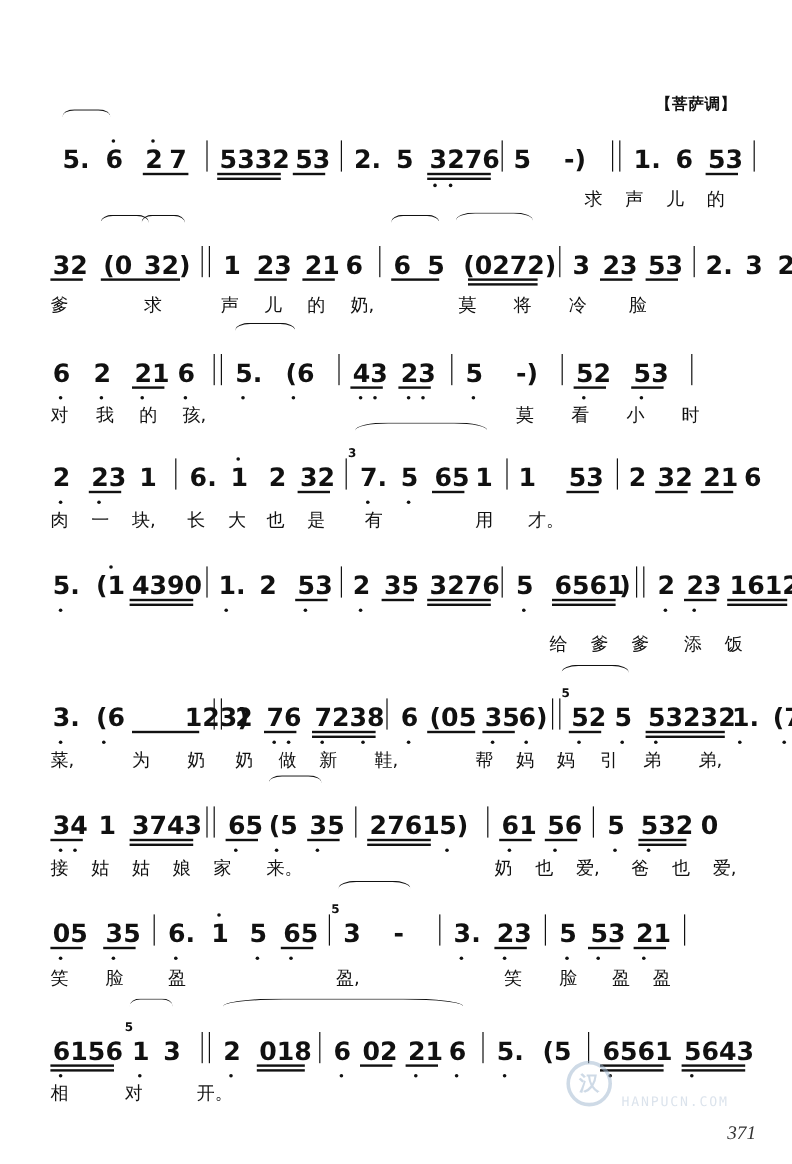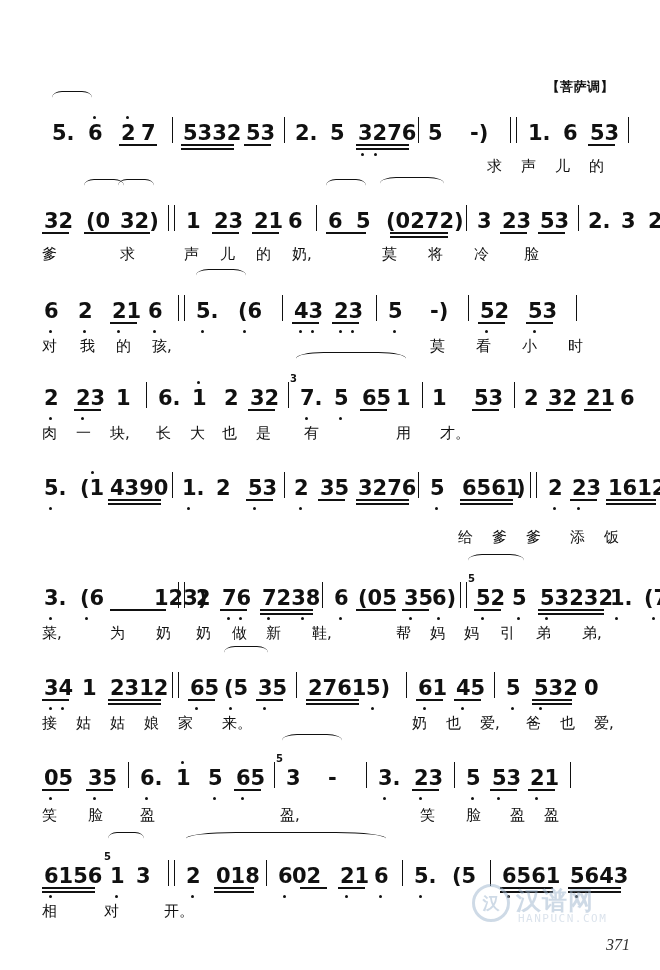--- a/index.html
+++ b/index.html
@@ -475,39 +475,39 @@
       <span class="lyr" style="left:536px;">弟</span>
       <span class="lyr" style="left:582px;">弟,</span>
     </div>
   </div>
 
   <div class="system" style="top:660px;">
     <div class="notes">
       <span class="tok" style="left:44px;">34</span>
       <span class="beam" style="left:42px;bottom:-1px;width:27px;"></span>
       <span class="tok" style="left:82px;">1</span>
-      <span class="tok" style="left:110px;">2312</span>
+      <span class="tok" style="left:110px;">3743</span>
       <span class="beam" style="left:108px;bottom:-1px;width:53px;"></span>
       <span class="beam" style="left:108px;bottom:-5px;width:53px;"></span>
       <span class="bar" style="left:172px;"></span>
       <span class="bar" style="left:178px;"></span>
       <span class="tok" style="left:190px;">65</span>
       <span class="beam" style="left:188px;bottom:-1px;width:27px;"></span>
       <span class="tok" style="left:224px;">(5</span>
       <span class="tok" style="left:258px;">35</span>
       <span class="beam" style="left:256px;bottom:-1px;width:27px;"></span>
       <span class="bar" style="left:296px;"></span>
       <span class="tok" style="left:308px;">2761</span>
       <span class="beam" style="left:306px;bottom:-1px;width:53px;"></span>
       <span class="beam" style="left:306px;bottom:-5px;width:53px;"></span>
       <span class="tok" style="left:366px;">5)</span>
       <span class="bar" style="left:406px;"></span>
       <span class="tok" style="left:418px;">61</span>
       <span class="beam" style="left:416px;bottom:-1px;width:27px;"></span>
-      <span class="tok" style="left:456px;">45</span>
+      <span class="tok" style="left:456px;">56</span>
       <span class="beam" style="left:454px;bottom:-1px;width:27px;"></span>
       <span class="bar" style="left:494px;"></span>
       <span class="tok" style="left:506px;">5</span>
       <span class="tok" style="left:534px;">532</span>
       <span class="beam" style="left:532px;bottom:-1px;width:40px;"></span>
       <span class="beam" style="left:532px;bottom:-5px;width:40px;"></span>
       <span class="tok" style="left:584px;">0</span>
       <span class="slur" style="left:224px;top:-14px;width:44px;"></span>
       <span class="dotdn" style="left:49px;bottom:-10px;"></span>
       <span class="dotdn" style="left:61px;bottom:-10px;"></span>
@@ -597,21 +597,21 @@
       <span class="tok" style="left:110px;">1</span>
       <span class="tok" style="left:136px;">3</span>
       <span class="bar" style="left:168px;"></span>
       <span class="bar" style="left:174px;"></span>
       <span class="tok" style="left:186px;">2</span>
       <span class="tok" style="left:216px;">018</span>
       <span class="beam" style="left:214px;bottom:-1px;width:40px;"></span>
       <span class="beam" style="left:214px;bottom:-5px;width:40px;"></span>
       <span class="bar" style="left:266px;"></span>
       <span class="tok" style="left:278px;">6</span>
-      <span class="tok" style="left:292px;">02</span>
+      <span class="tok" style="left:302px;">02</span>
       <span class="beam" style="left:300px;bottom:-1px;width:27px;"></span>
       <span class="tok" style="left:340px;">21</span>
       <span class="beam" style="left:338px;bottom:-1px;width:27px;"></span>
       <span class="tok" style="left:374px;">6</span>
       <span class="bar" style="left:402px;"></span>
       <span class="tok" style="left:414px;">5.</span>
       <span class="tok" style="left:452px;">(5</span>
       <span class="bar" style="left:490px;"></span>
       <span class="tok" style="left:502px;">6561</span>
       <span class="beam" style="left:500px;bottom:-1px;width:53px;"></span>
@@ -633,19 +633,18 @@
     </div>
     <div class="lyrics" style="top:12px;">
       <span class="lyr" style="left:42px;">相</span>
       <span class="lyr" style="left:104px;">对</span>
       <span class="lyr" style="left:164px;">开。</span>
     </div>
   </div>
 
   <div class="wm">
     <div class="wm-circle">汉</div>
-    <div class="wm-main">汉谱网</div>
     <div class="wm-sub">HANPUCN.COM</div>
   </div>
 
   <div class="pageno">371</div>
 
 </div>
 
 </body></html>

